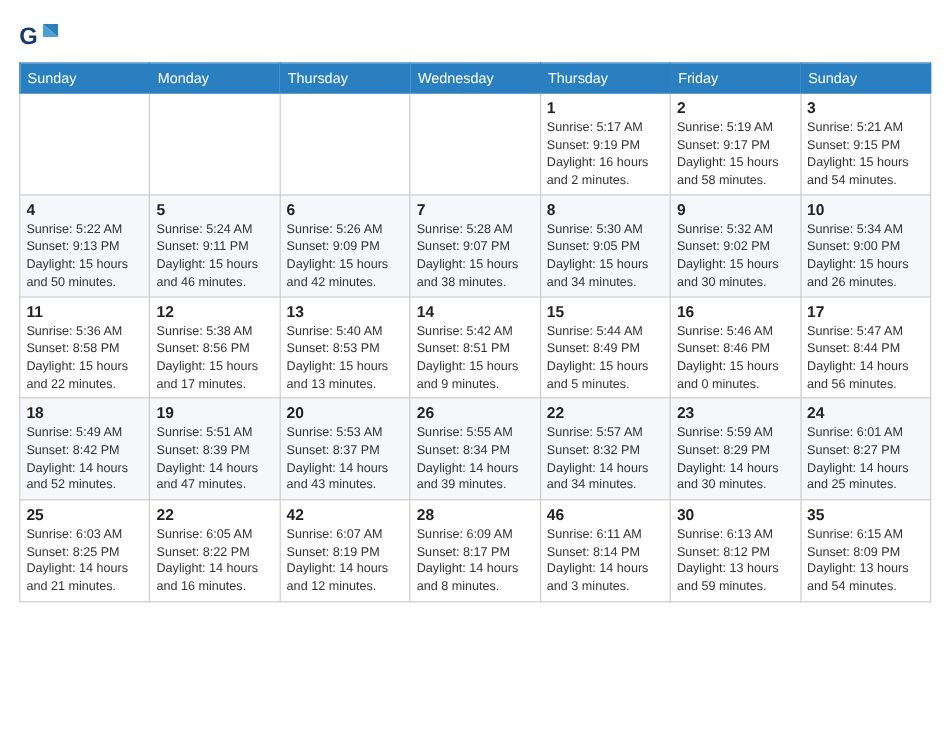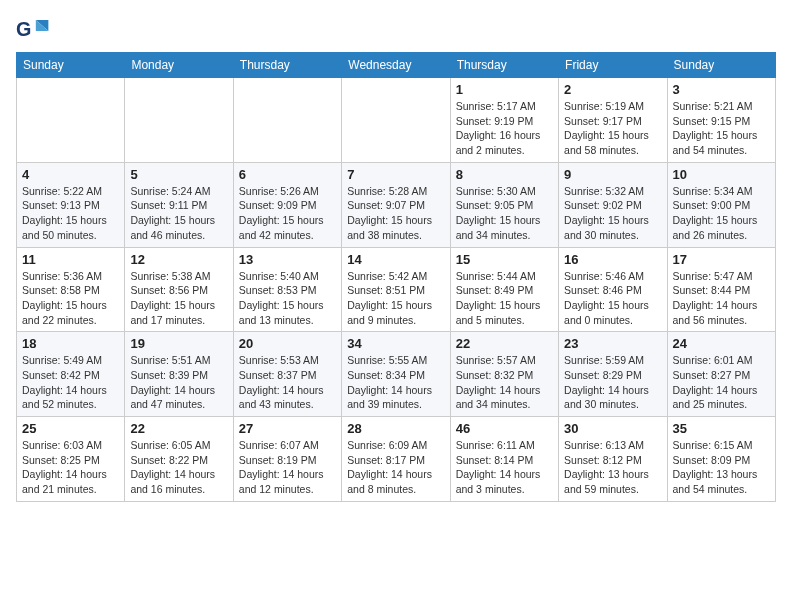--- a/index.html
+++ b/index.html
@@ -198,21 +198,21 @@
         </td>
         <td>
           <div class="day-num">19</div>
           <div class="day-info">Sunrise: 5:51 AM<br>Sunset: 8:39 PM<br>Daylight: 14 hours<br>and 47 minutes.</div>
         </td>
         <td>
           <div class="day-num">20</div>
           <div class="day-info">Sunrise: 5:53 AM<br>Sunset: 8:37 PM<br>Daylight: 14 hours<br>and 43 minutes.</div>
         </td>
         <td>
-          <div class="day-num">34</div>
+          <div class="day-num">26</div>
           <div class="day-info">Sunrise: 5:55 AM<br>Sunset: 8:34 PM<br>Daylight: 14 hours<br>and 39 minutes.</div>
         </td>
         <td>
           <div class="day-num">22</div>
           <div class="day-info">Sunrise: 5:57 AM<br>Sunset: 8:32 PM<br>Daylight: 14 hours<br>and 34 minutes.</div>
         </td>
         <td>
           <div class="day-num">23</div>
           <div class="day-info">Sunrise: 5:59 AM<br>Sunset: 8:29 PM<br>Daylight: 14 hours<br>and 30 minutes.</div>
         </td>
@@ -224,21 +224,21 @@
       <tr>
         <td>
           <div class="day-num">25</div>
           <div class="day-info">Sunrise: 6:03 AM<br>Sunset: 8:25 PM<br>Daylight: 14 hours<br>and 21 minutes.</div>
         </td>
         <td>
           <div class="day-num">22</div>
           <div class="day-info">Sunrise: 6:05 AM<br>Sunset: 8:22 PM<br>Daylight: 14 hours<br>and 16 minutes.</div>
         </td>
         <td>
-          <div class="day-num">27</div>
+          <div class="day-num">42</div>
           <div class="day-info">Sunrise: 6:07 AM<br>Sunset: 8:19 PM<br>Daylight: 14 hours<br>and 12 minutes.</div>
         </td>
         <td>
           <div class="day-num">28</div>
           <div class="day-info">Sunrise: 6:09 AM<br>Sunset: 8:17 PM<br>Daylight: 14 hours<br>and 8 minutes.</div>
         </td>
         <td>
           <div class="day-num">46</div>
           <div class="day-info">Sunrise: 6:11 AM<br>Sunset: 8:14 PM<br>Daylight: 14 hours<br>and 3 minutes.</div>
         </td>

